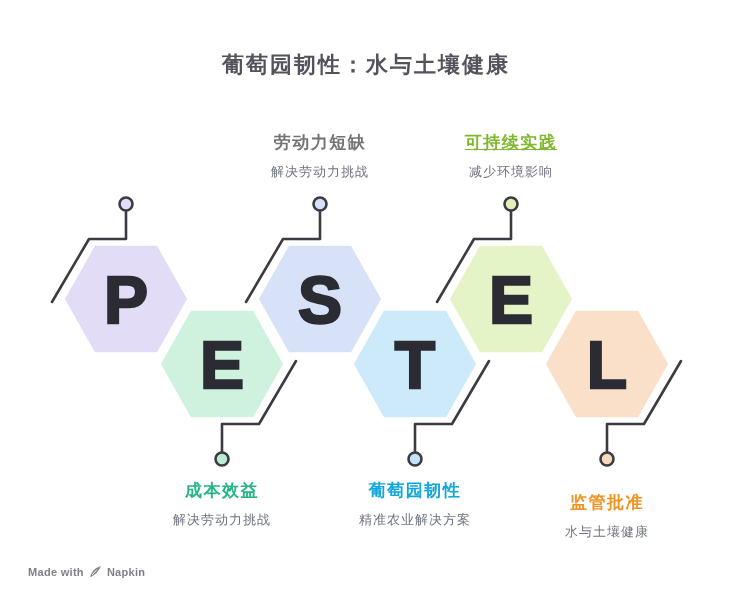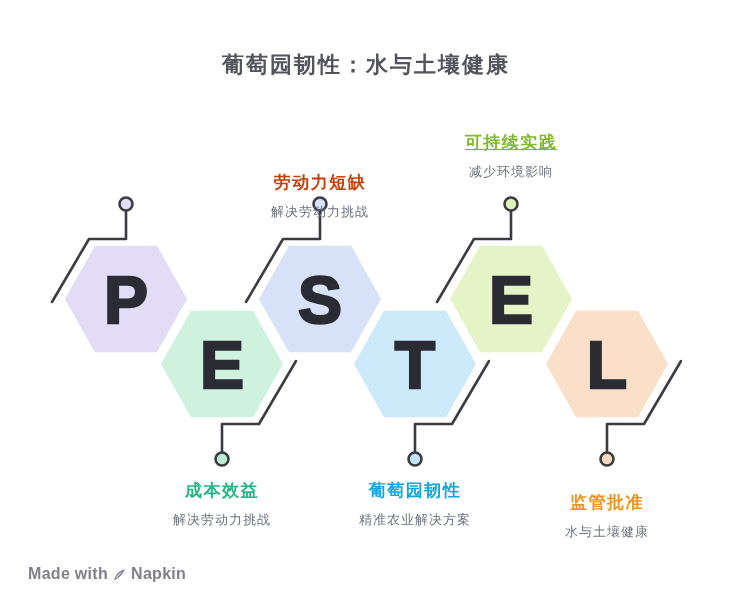--- a/index.html
+++ b/index.html
@@ -21,21 +21,21 @@
     stroke:#2b2b33;stroke-width:2.4;paint-order:stroke;
     text-anchor:middle;
   }
   .label{position:absolute;width:220px;text-align:center;}
   .label .label-title{font-size:17px;font-weight:bold;letter-spacing:1.5px;}
   .label .label-sub{font-size:13px;color:#6e737e;letter-spacing:1px;margin-top:9px;}
   .label.top{top:131px;}
   .label.bottom{top:479px;text-align:center;}
   .footer{
     position:absolute;left:28px;top:565px;display:flex;align-items:center;gap:5px;
-    font-size:16px;color:#808089;font-weight:600;letter-spacing:.3px;
+    font-size:11px;color:#808089;font-weight:600;letter-spacing:.3px;
   }
   .nib{display:inline-block;}
 </style>
 </head>
 <body>
 
 <div id="stage">
 
   <div class="main-title">葡萄园韧性：水与土壤健康</div>
 
@@ -78,21 +78,21 @@
 
     <g transform="translate(607,364)">
       <path class="sketch" d="M 0 88.5 L 0 60 L 37 60 L 74 -3"></path>
       <circle class="dot" cx="0" cy="95" r="6.5" fill="#f7d9be"></circle>
       <polygon class="hex" points="-63,0 -32,-55 32,-55 63,0 32,55 -32,55" fill="#fadfc9"></polygon>
       <text class="hex-letter" x="0" y="24">L</text>
     </g>
   </svg>
 
   <div class="label top" style="left:210px">
-    <div class="label-title" style="color: #c2410c; margin-top: 40px;">劳动力短缺</div>
+    <div class="label-title" style="color: #737373;">劳动力短缺</div>
     <div class="label-sub">解决劳动力挑战</div>
   </div>
   <div class="label top" style="left:401px">
     <div class="label-title" style="color: rgb(127, 184, 46); text-decoration: underline;">可持续实践</div>
     <div class="label-sub">减少环境影响</div>
   </div>
 
   <div class="label bottom" style="left:112px">
     <div class="label-title" style="color: rgb(39, 181, 134);">成本效益</div>
     <div class="label-sub">解决劳动力挑战</div>

